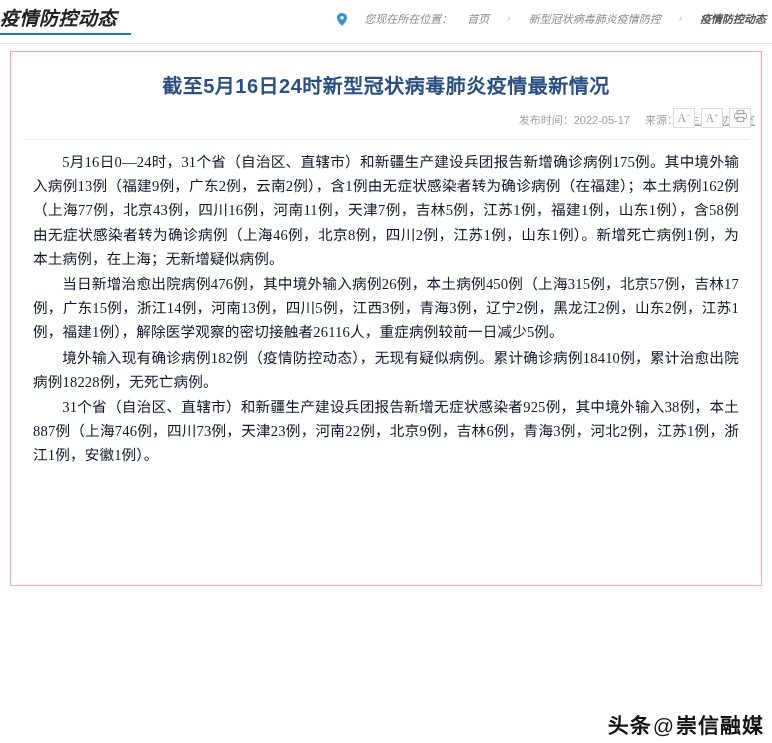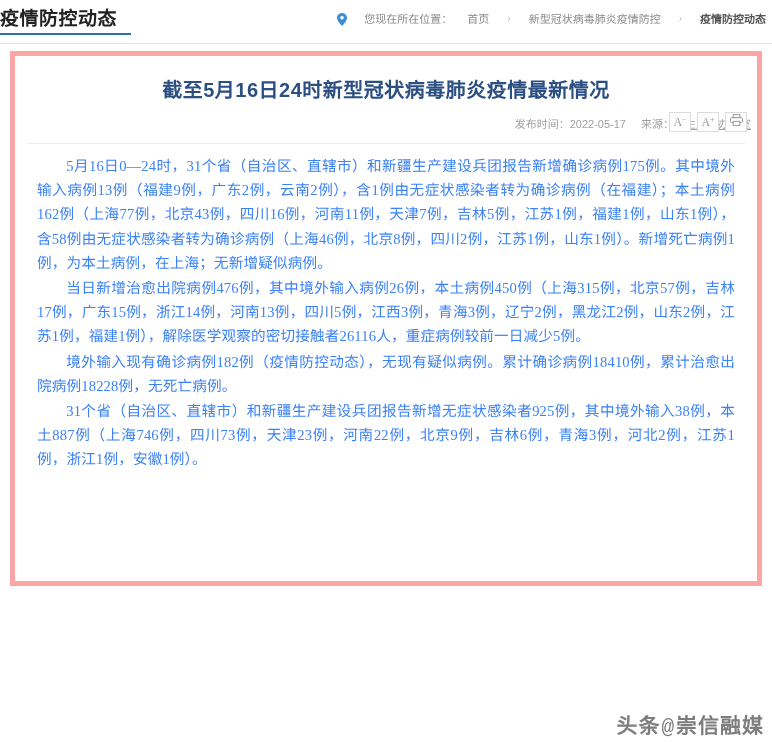--- a/index.html
+++ b/index.html
@@ -16,20 +16,21 @@
     overflow: hidden;
     position: relative;
   }
 
   
   .page-header {
     position: relative;
     height: 29px;
     padding: 0 8px 0 0;
     box-sizing: border-box;
+    font-style: italic;
   }
   .section-title {
     position: absolute;
     left: 0px;
     top: 6px;
     font-family: "Liberation Sans", "DejaVu Sans", sans-serif;
     font-size: 19px;
     font-weight: bold;
     color: #222222;
     letter-spacing: 0.5px;
@@ -90,21 +91,21 @@
   }
 
   
   .article-card {
     position: absolute;
     left: 10px;
     top: 51px;
     width: 752px;
     height: 535px;
     box-sizing: border-box;
-    border: 5px solid #fca5a5;
+    border: 1px solid #fca5a5;
     background: #fff;
     overflow: hidden;
   }
 
   .article-title {
     margin: 20px 40px 0 40px;
     text-align: center;
     font-family: "Liberation Sans", "DejaVu Sans", sans-serif;
     font-size: 20px;
     font-weight: bold;
@@ -160,39 +161,39 @@
     margin: 11px 12px 0 12px;
     height: 1px;
     background: #ededed;
   }
 
   .article-body {
     margin: 10px 22px 0 22px;
     font-family: "Liberation Serif", "DejaVu Serif", serif;
     font-size: 14.6px;
     line-height: 24.2px;
-    color: #3b82f6;
+    color: #0f172a;
     text-align: justify;
     text-justify: inter-ideograph;
   }
   .article-body p {
     margin: 0 0 1px 0;
     text-indent: 2em;
     letter-spacing: 0.15px;
   }
 
   
   .watermark {
     position: absolute;
     right: 8px;
     bottom: 4px;
-    font-family: Liberation Mono, monospace;
+    font-family: Liberation Sans, sans-serif;
     font-size: 21px;
     font-weight: bold;
-    color: #737373;
+    color: #000000;
     letter-spacing: 1px;
     opacity: 0.92;
     white-space: nowrap;
   }
   .watermark .wm-at { margin: 0 1px; font-weight: normal; }
 </style>
 </head>
 <body>
 
 <div class="page-header">

